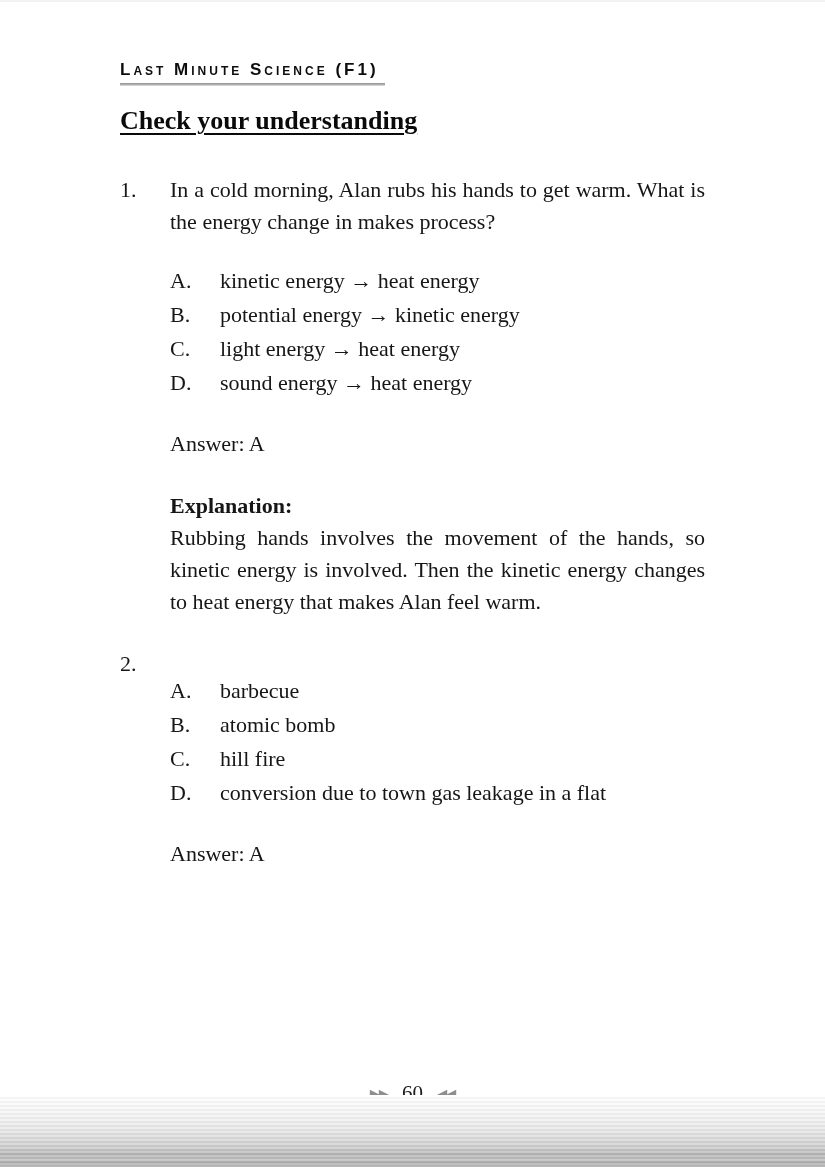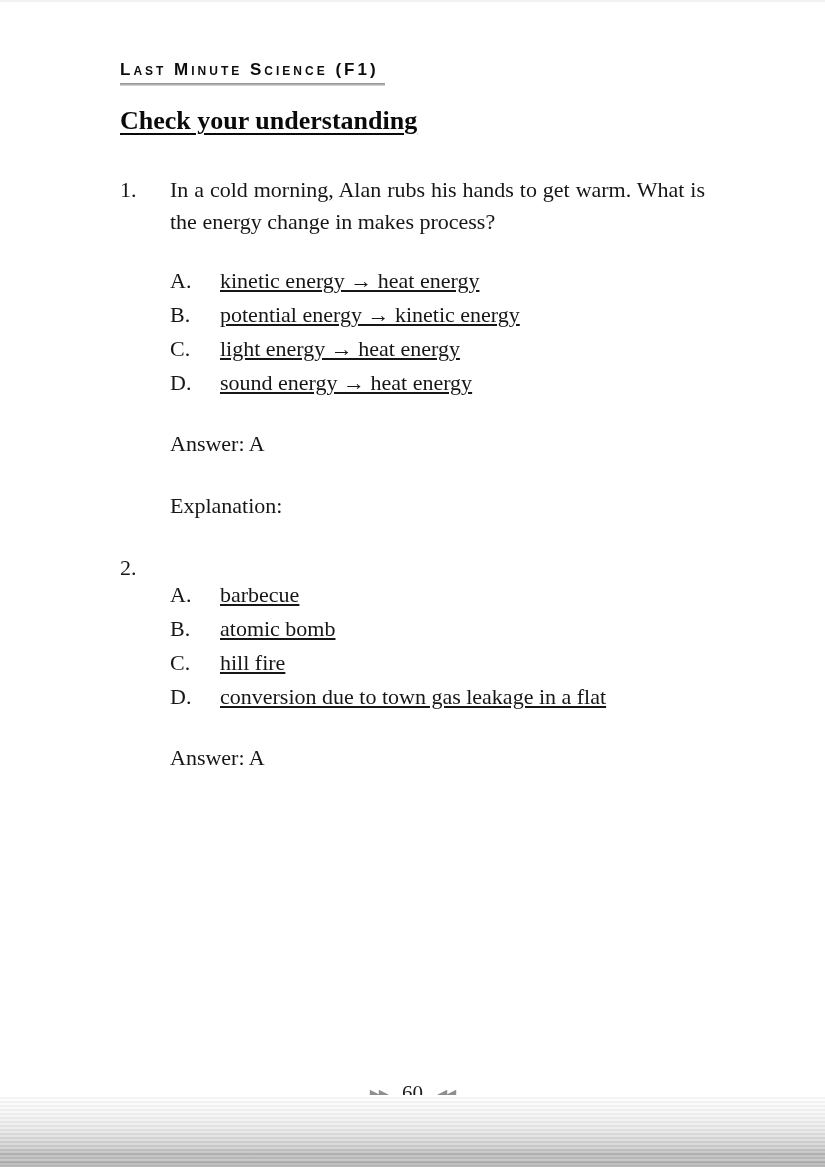--- a/index.html
+++ b/index.html
@@ -55,23 +55,23 @@
   .question{font-size:22px;line-height:32px;}
   .question.first{margin-top:38px;}
   .question.second{margin-top:30px;}
   .q-row{display:flex;}
   .q-num{flex:0 0 50px;}
   .q-body{flex:1;min-width:0;}
   .q-text{margin:0;text-align:justify;}
   .options{margin-top:26px;}
   .option{display:flex;line-height:34px;}
   .opt-letter{flex:0 0 50px;}
-  .opt-text{flex:1;text-decoration:underline;}
+  .opt-text{flex:1;}
   .answer{margin:28px 0 0 0;}
-  .expl-label{margin:30px 0 0 0;}
+  .expl-label{margin:30px 0 0 0;font-weight:bold;}
   .expl-text{margin:0;text-align:justify;}
 
   
   .footer{
     position:absolute;top:1081px;left:0;right:0;
     text-align:center;
     font-size:21px;line-height:24px;
     color:#1c1c1c;
   }
   .arrows{
@@ -131,20 +131,21 @@
             </div>
             <div class="option">
               <span class="opt-letter">D.</span>
               <span class="opt-text">sound energy → heat energy</span>
             </div>
           </div>
 
           <p class="answer">Answer: A</p>
 
           <p class="expl-label">Explanation:</p>
+          <p class="expl-text">Rubbing hands involves the movement of the hands, so kinetic energy is involved. Then the kinetic energy changes to heat energy that makes Alan feel warm.</p>
         </div>
       </div>
     </div>
 
     
     <div class="question second">
       <div class="q-row">
         <span class="q-num">2.</span>
         <div class="q-body">
 

